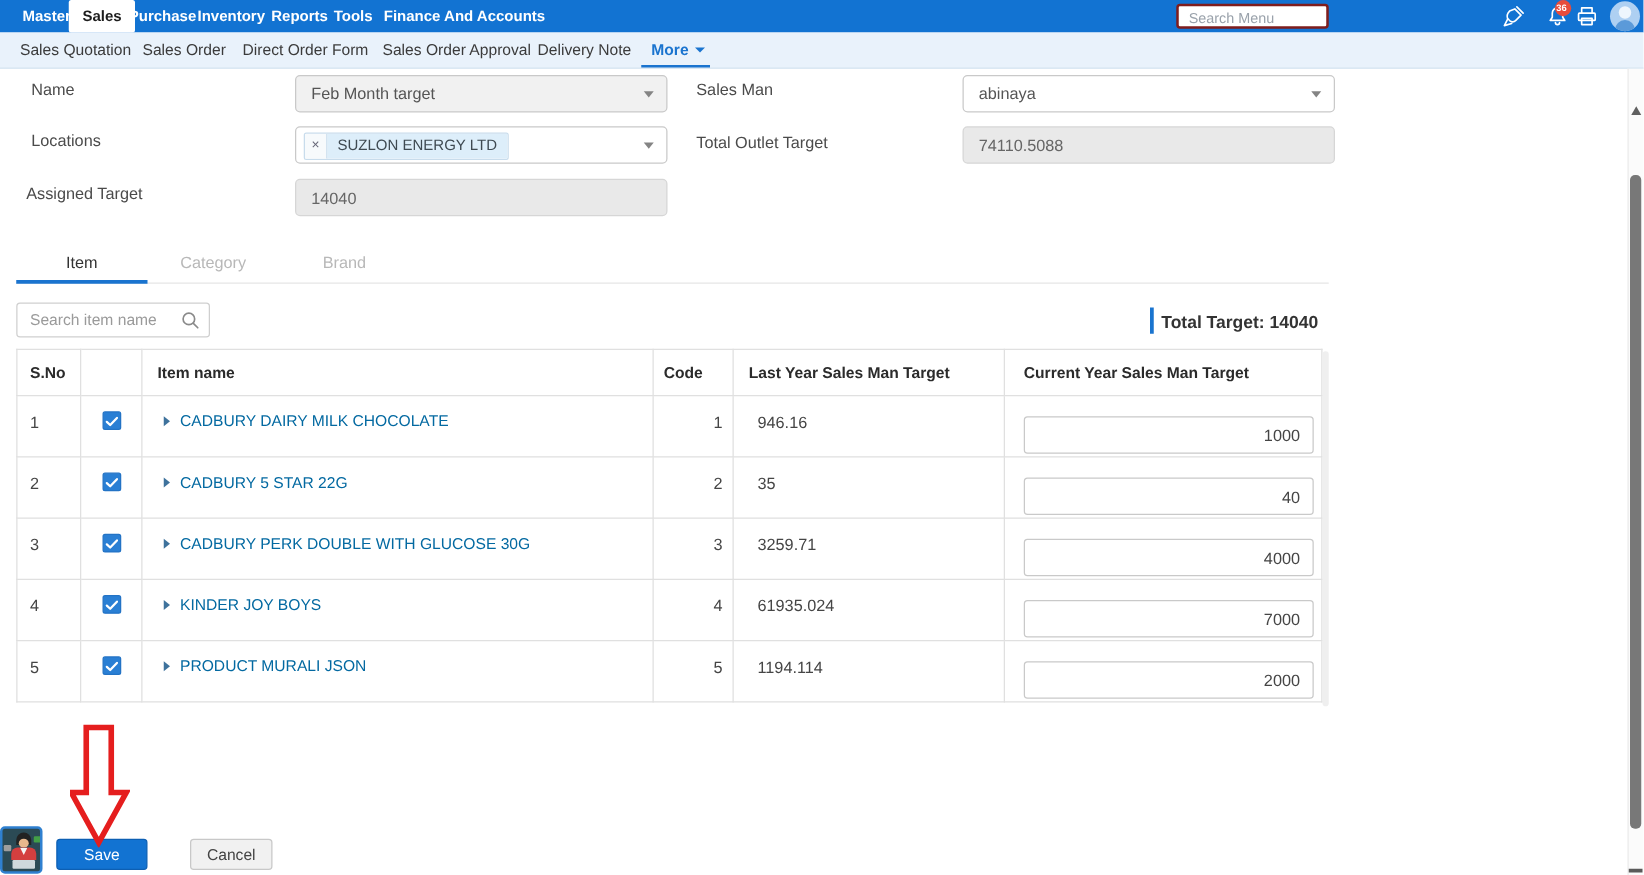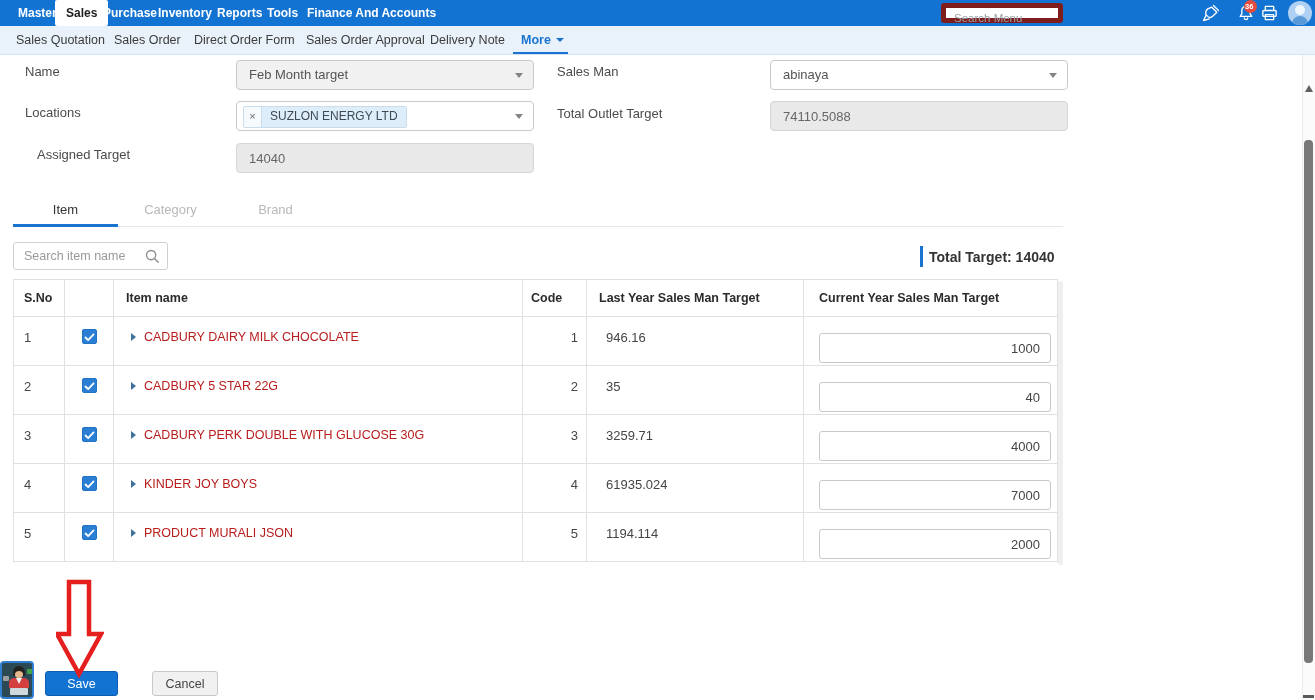--- a/index.html
+++ b/index.html
@@ -5,21 +5,21 @@
   html,body{margin:0;padding:0;background:#fff;}
   #screen{position:relative;width:1315px;height:700px;overflow:hidden;background:#fff;
           font-family:"Liberation Sans",sans-serif;-webkit-font-smoothing:antialiased;}
 
   
   .topnav{position:absolute;left:0;top:0;width:1315px;height:26px;background:#1273d2;}
   .topnav-item{position:absolute;top:0;height:26px;line-height:26px;color:#fff;
                font-size:12px;font-weight:bold;white-space:nowrap;cursor:pointer;}
   .topnav-item.active{background:#fff;color:#1d1d1d;border-radius:2px;padding:0 11px;text-align:right;}
   .menu-search{position:absolute;left:941px;top:3px;width:122px;height:20px;background:#fff;
-               border:5px solid #7f1d1d;border-radius:3px;box-sizing:border-box;}
+               border:2px solid #7f1d1d;border-radius:3px;box-sizing:border-box;}
   .menu-search input{width:100%;height:100%;border:none;outline:none;background:transparent;
                      font-family:"Liberation Sans",sans-serif;font-size:11.5px;color:#555;padding:0 0 0 8px;box-sizing:border-box;}
   .menu-search input::placeholder{color:#9aa2ab;}
   .nav-icon{position:absolute;top:3px;width:22px;height:20px;cursor:pointer;}
   .badge{position:absolute;left:1244px;top:0px;min-width:13px;height:13px;border-radius:7px;
          background:#e74c3c;color:#fff;font-size:7.5px;font-weight:bold;line-height:13px;
          text-align:left;padding:0 1px;box-sizing:border-box;}
   .avatar{position:absolute;left:1288px;top:1px;width:24px;height:24px;border-radius:50%;
           background:#aed0f2;overflow:hidden;cursor:pointer;}
   .avatar .head{position:absolute;left:7px;top:4px;width:10px;height:10px;border-radius:50%;background:#eef6fd;}
@@ -76,21 +76,21 @@
   table.grid{position:absolute;left:13px;top:279px;width:1044px;border-collapse:collapse;
              table-layout:fixed;font-size:13px;color:#454545;}
   .grid th,.grid td{border:1px solid #e0e0e0;vertical-align:top;box-sizing:border-box;overflow:hidden;white-space:nowrap;}
   .grid thead th{height:37px;padding:11px 0 0 12px;text-align:left;font-size:12.5px;font-weight:bold;color:#2b2b2b;}
   .grid thead th.h-sno{padding-left:10px;}
   .grid thead th.h-code{padding-left:8px;}
   .grid thead th.h-curr{padding-left:15px;}
   .grid tbody td{height:49px;padding-top:13px;}
   .grid td.c-sno{padding-left:10px;}
   .grid td.c-check{text-align:center;padding-top:12px;}
-  .grid td.c-item{padding-left:17px;font-size:12.5px;color:#b91c1c;}
+  .grid td.c-item{padding-left:17px;font-size:12.5px;color:#0369a1;}
   .grid td.c-code{text-align:right;padding-right:8px;}
   .grid td.c-last{padding-left:19px;}
   .grid td.c-curr{padding:16px 0 0 15px;}
   .tri{display:inline-block;width:0;height:0;margin-right:8px;
        border-left:5px solid #3e729c;border-top:4px solid transparent;border-bottom:4px solid transparent;cursor:pointer;}
   .cb{display:inline-block;width:15px;height:15px;background:#2a7fd4;border:1px solid #2373c5;
       border-radius:2px;box-sizing:border-box;cursor:pointer;}
   .cb svg{display:block;margin:3px auto 0;}
   .target-input{width:232px;height:30px;border:1px solid #c9c9c9;border-radius:3px;box-sizing:border-box;
                 font-family:"Liberation Sans",sans-serif;font-size:13px;color:#454545;text-align:right;
@@ -194,21 +194,21 @@
     <span class="tag">
       <span class="x">×</span>
       <span class="tlabel">SUZLON ENERGY LTD</span>
     </span>
     <i class="caret"></i>
   </div>
 
   <span class="flabel" style="left:557px;top:106px">Total Outlet Target</span>
   <input class="ro-input" style="left: 770px; top: 101px;" readonly="" value="74110.5088">
 
-  <span class="flabel" style="left:37px;top:147px">Assigned Target</span>
+  <span class="flabel" style="left:21px;top:147px">Assigned Target</span>
   <input class="ro-input" style="left: 236px; top: 143px;" readonly="" value="14040">
 
   <div class="tabs-row">
     <div class="tab active" style="left:0">Item</div>
     <div class="tab" style="left:105px">Category</div>
     <div class="tab" style="left:210px">Brand</div>
   </div>
   <div class="tabs-line"></div>
   <div class="tab-underline"></div>
 

